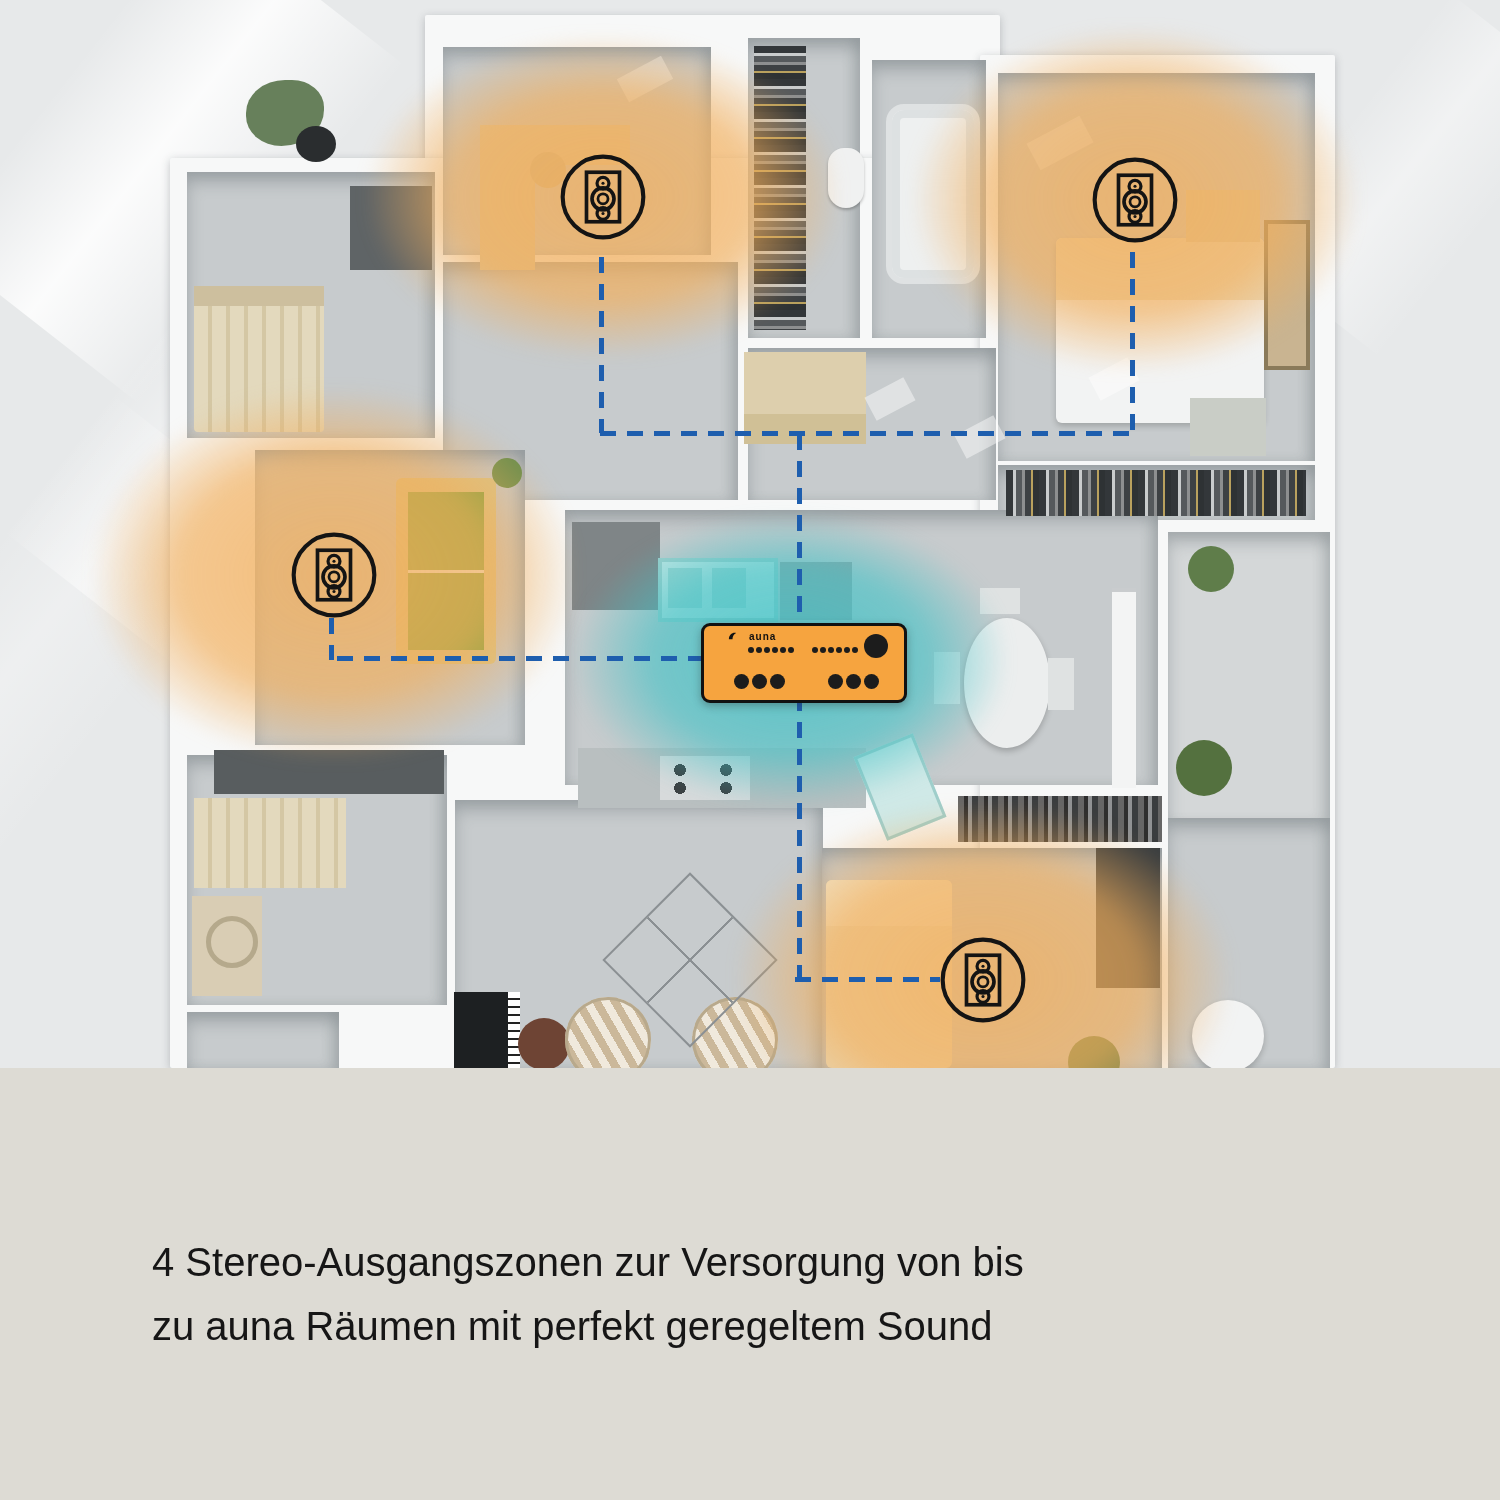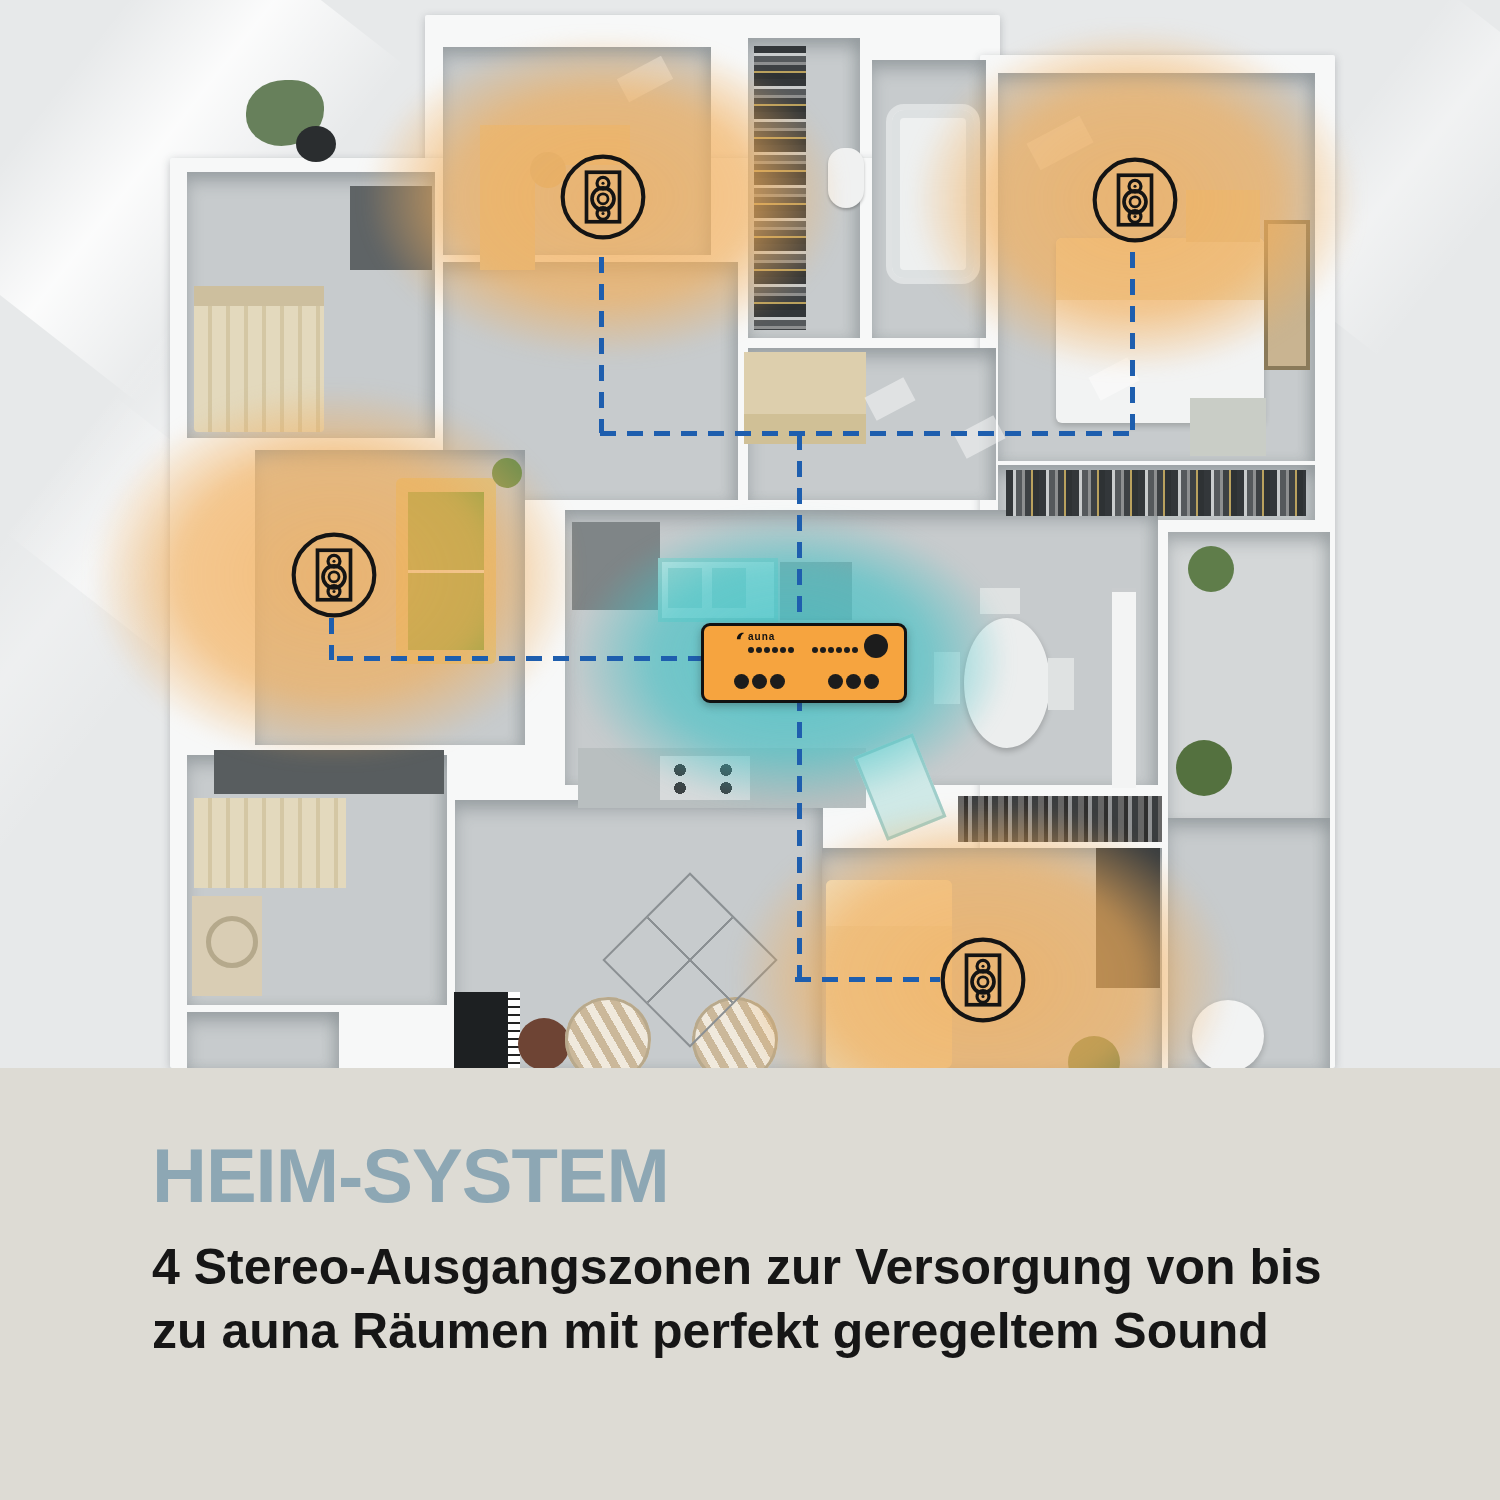--- a/index.html
+++ b/index.html
@@ -16,29 +16,29 @@
   .floor{position:absolute;background:var(--floor);
          box-shadow:inset 0 10px 16px rgba(60,72,78,.28), inset -8px 0 12px rgba(60,72,78,.12);}
   .furn{position:absolute;}
   .lightpatch{position:absolute;background:#fff;opacity:.45;transform:rotate(-28deg);}
   .glow{position:absolute;pointer-events:none;filter:blur(8px);}
   .line{position:absolute;z-index:40;}
   .line.h{height:5px;background:repeating-linear-gradient(90deg,var(--blue) 0 16px,transparent 16px 27px);}
   .line.v{width:5px;background:repeating-linear-gradient(180deg,var(--blue) 0 16px,transparent 16px 27px);}
   .zone-icon{position:absolute;z-index:50;}
   .amp{position:absolute;z-index:60;background:var(--orange);border:3px solid #111;border-radius:9px;box-shadow:0 3px 8px rgba(40,40,40,.35);}
-  .amp-logo{position:absolute;left:32px;top:5px;display:flex;align-items:center;gap:3px;color:#111;
+  .amp-logo{position:absolute;left:24px;top:5px;display:flex;align-items:center;gap:12px;color:#111;
             font-size:10px;font-weight:bold;letter-spacing:1px;}
   .amp-knob{position:absolute;border-radius:50%;background:#1c1c1c;}
   .dotrow{position:absolute;display:flex;gap:2px;}
   .dotrow .d{border-radius:50%;background:#1c1c1c;}
   .band{position:absolute;left:0;top:1068px;width:1500px;height:432px;background:var(--band);}
   .title{position:absolute;left:152px;top:1138px;font-size:76px;font-weight:bold;letter-spacing:-1px;
          color:var(--heading);line-height:1;z-index:70;}
-  .bodyline{position:absolute;left:152px;font-size:50px;color:var(--text);line-height:1;z-index:70;letter-spacing:0;font-weight:bold;}
+  .bodyline{position:absolute;left:152px;font-size:40px;color:var(--text);line-height:1;z-index:70;letter-spacing:0;}
   .l1{top:1242px;} .l2{top:1306px;}
   .stripes-v{background:repeating-linear-gradient(180deg,#33373a 0 7px,#c9cccd 7px 10px,#55595c 10px 16px,#8d8f90 16px 19px,#3d4144 19px 25px,#b9a15e 25px 27px,#2e3234 27px 33px);}
   .stripes-h{background:repeating-linear-gradient(90deg,#33373a 0 7px,#c9cccd 7px 10px,#55595c 10px 16px,#8d8f90 16px 19px,#3d4144 19px 25px,#b9a15e 25px 27px,#2e3234 27px 33px);}
   .bedstripes{background:repeating-linear-gradient(90deg,#e3d9bd 0 14px,#d4c7a4 14px 18px);}
   .stool{border-radius:50%;background:repeating-linear-gradient(60deg,#cbb89a 0 8px,#f0e9dc 8px 16px);box-shadow:inset 0 0 0 3px #b8a98c;}
 </style>
 </head>
 <body>
 
 <div class="stage">
@@ -231,16 +231,15 @@
         </div>
       <div class="dotrow" id="ld2" style="left:124px;top:48px;gap:3px;">
           <div class="d" style="height: 15px; width: 15px;"></div>
           <div class="d" style="height: 15px; width: 15px;"></div>
           <div class="d" style="height: 15px; width: 15px;"></div>
         </div>
     </div>
   </div>
 
   <div class="band"></div>
-  <div class="title">HEIM-SYSTEM</div>
   <div class="bodyline l1">4 Stereo-Ausgangszonen zur Versorgung von bis</div>
   <div class="bodyline l2">zu auna Räumen mit perfekt geregeltem Sound</div>
 </div>
 
 </body></html>

